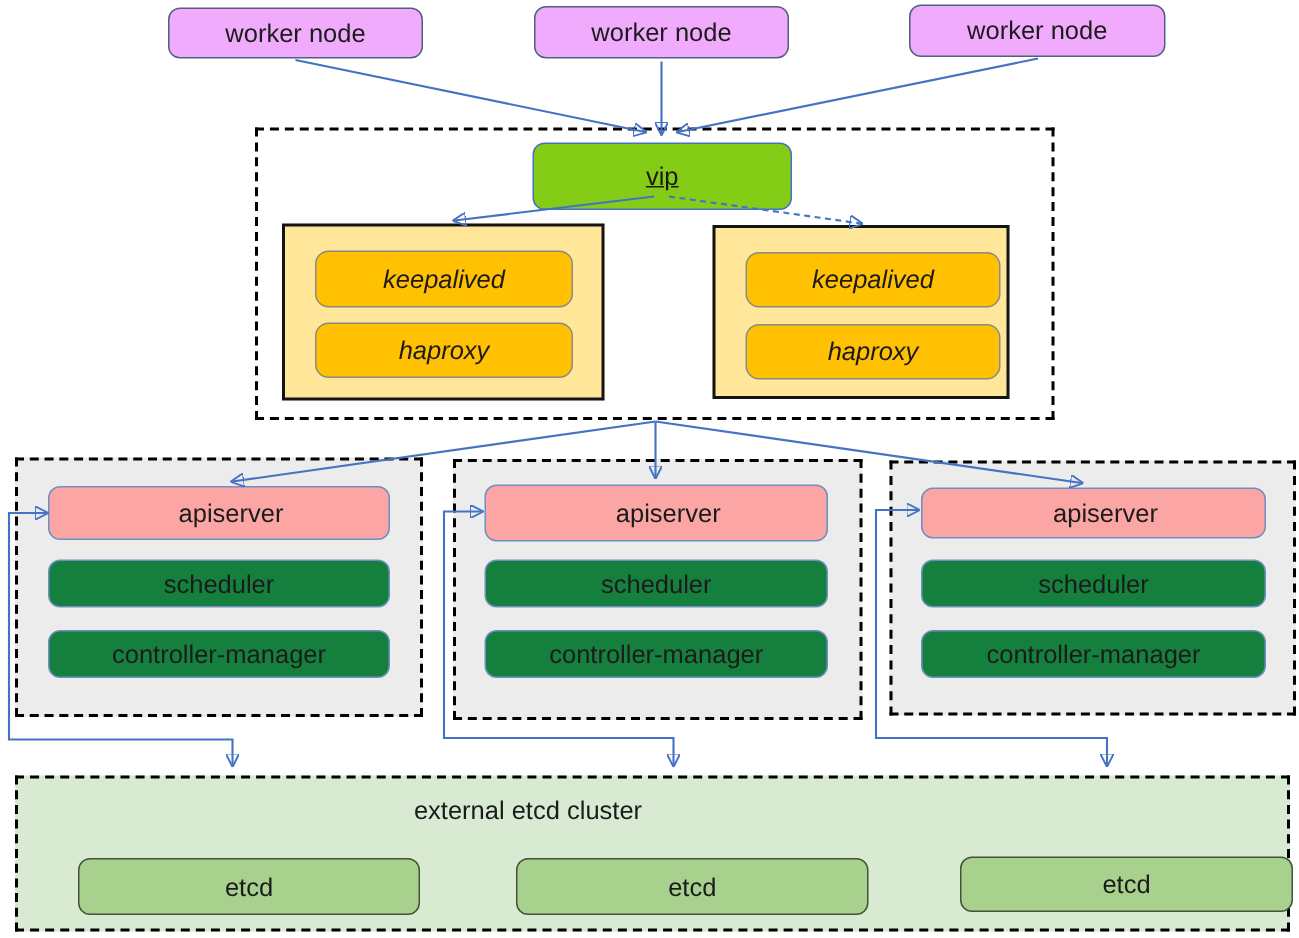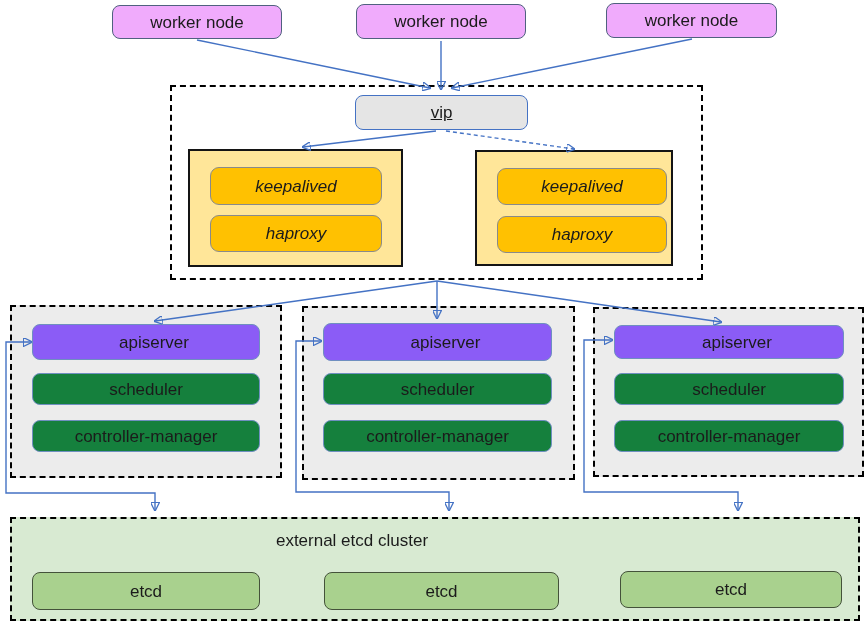--- a/index.html
+++ b/index.html
@@ -10,52 +10,52 @@
   .node{position:absolute;display:flex;align-items:center;justify-content:center;
         font-size:17px;line-height:1;box-sizing:border-box;}
   
   .worker{background:#f0abfc;border:1.6px solid #50617f;border-radius:8px;}
   .w1{left:112px;top:5px;width:170px;height:34px;}
   .w2{left:356px;top:4px;width:170px;height:35px;}
   .w3{left:606px;top:3px;width:171px;height:35px;}
   
   .ha-container{position:absolute;left:170px;top:85px;width:533px;height:195px;
     border:2.6px dashed #000;background:#ffffff;box-sizing:border-box;}
-  .vip{background:#e5e5e5;border:1.3px solid #4472C4;border-radius:8px;
-       left:355px;top:95px;width:173px;height:35px;text-decoration:underline;}
+  .vip{background:#84cc16;border:1.3px solid #4472C4;border-radius:8px;
+       left:355px;top:95px;width:173px;height:45px;text-decoration:underline;}
   .lb-group{position:absolute;background:#FFE699;border:2.5px solid #141414;box-sizing:border-box;}
   .lbL{left:188px;top:149px;width:215px;height:118px;}
   .lbR{left:475px;top:150px;width:198px;height:116px;}
   .gold{background:#FFC101;border:1.5px solid #8a8a8a;border-radius:9px;font-style:italic;}
   .kL{left:210px;top:167px;width:172px;height:38px;}
   .hL{left:210px;top:215px;width:172px;height:37px;}
   .kR{left:497px;top:168px;width:170px;height:37px;}
   .hR{left:497px;top:216px;width:170px;height:37px;}
   
   .master{position:absolute;background:#ECECEC;border:2.6px dashed #000;box-sizing:border-box;}
   .m1{left:10px;top:305px;width:272px;height:173px;}
   .m2{left:302px;top:306px;width:273px;height:174px;}
   .m3{left:593px;top:307px;width:271px;height:170px;}
-  .api{background:#8b5cf6;border:1.4px solid #6f8fc0;border-radius:8px;padding-left:16px;}
+  .api{background:#fca5a5;border:1.4px solid #6f8fc0;border-radius:8px;padding-left:16px;}
   .lblue{background:#15803d;border:1.4px solid #6f8fc0;border-radius:8px;}
   .a1{left:32px;top:324px;width:228px;height:36px;}
   .s1{left:32px;top:373px;width:228px;height:32px;}
   .c1{left:32px;top:420px;width:228px;height:32px;}
   .a2{left:323px;top:323px;width:229px;height:38px;}
   .s2{left:323px;top:373px;width:229px;height:32px;}
   .c2{left:323px;top:420px;width:229px;height:32px;}
   .a3{left:614px;top:325px;width:230px;height:34px;}
   .s3{left:614px;top:373px;width:230px;height:32px;}
   .c3{left:614px;top:420px;width:230px;height:32px;}
   
   .etcd-cluster{position:absolute;left:10px;top:517px;width:850px;height:104px;
     background:#D8EAD2;border:2.6px dashed #000;box-sizing:border-box;}
   .etcd-title{position:absolute;left:10px;top:531px;width:684px;text-align:center;
     font-size:17px;}
-  .etcd{background:#A9D18E;border:1.6px solid #44523a;border-radius:8px;}
+  .etcd{background:#A9D18E;border:1.6px solid #44523a;border-radius:8px;margin-left:20px;}
   .e1{left:32px;top:572px;width:228px;height:38px;}
   .e2{left:324px;top:572px;width:235px;height:38px;}
   .e3{left:620px;top:571px;width:222px;height:37px;}
   
   svg.wires{position:absolute;left:0;top:0;width:866px;height:625px;z-index:10;pointer-events:none;}
   svg.wires path, svg.wires line{fill:none;stroke:#4472C4;stroke-width:1.4px;}
   .dashed-wire{stroke-dasharray:4 3;}
 </style>
 </head>
 <body>

